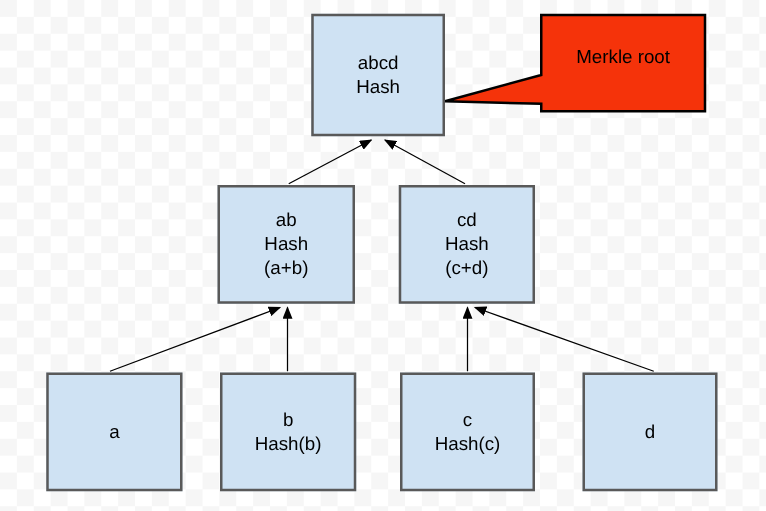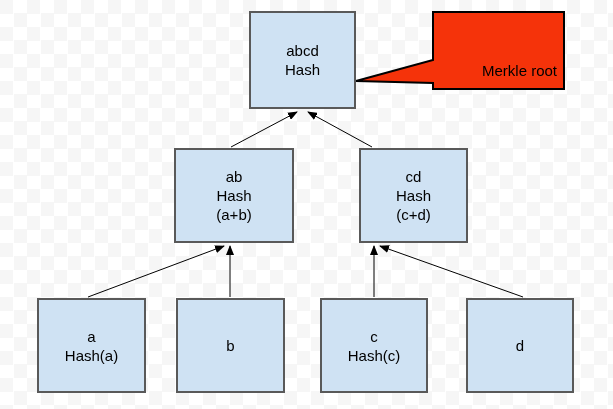--- a/index.html
+++ b/index.html
@@ -45,33 +45,33 @@
     display: flex;
     flex-direction: column;
     justify-content: center;
     align-items: center;
     font-size: 15px;
     line-height: 19px;
     color: #000000;
     text-align: center;
   }
   .node-abcd { left: 249px; top: 11px;  width: 107px; height: 98px; text-align: right; }
-  .node-ab   { left: 174px; top: 148px; width: 120px; height: 95px; }
-  .node-cd   { left: 319px; top: 148px; width: 109px; height: 95px; margin-left: 40px; }
+  .node-ab   { left: 174px; top: 148px; width: 110px; height: 95px; }
+  .node-cd   { left: 319px; top: 148px; width: 109px; height: 95px; }
   .node-a    { left: 37px;  top: 298px; width: 109px; height: 95px; }
   .node-b    { left: 176px; top: 298px; width: 109px; height: 95px; }
   .node-c    { left: 320px; top: 298px; width: 108px; height: 95px; }
   .node-d    { left: 466px; top: 298px; width: 108px; height: 95px; }
   .callout-label {
     position: absolute;
-    left: 454px; top: 12px;
+    left: 433px; top: 12px;
     width: 131px; height: 67px;
     display: flex;
     justify-content: center;
-    align-items: flex-end;
+    align-items: center;
     font-size: 15px;
     color: #000000;
   }
 </style>
 </head>
 <body>
 
 <div class="canvas">
 
   <svg class="overlay" viewBox="0 0 613 409" xmlns="http://www.w3.org/2000/svg">
@@ -103,25 +103,25 @@
   </div>
 
   <div class="node node-cd">
     <span>cd</span>
     <span>Hash</span>
     <span>(c+d)</span>
   </div>
 
   <div class="node node-a">
     <span>a</span>
-    <span>Hash(a)</span>
   </div>
 
   <div class="node node-b">
     <span>b</span>
+    <span>Hash(b)</span>
   </div>
 
   <div class="node node-c">
     <span>c</span>
     <span>Hash(c)</span>
   </div>
 
   <div class="node node-d">
     <span>d</span>
   </div>

